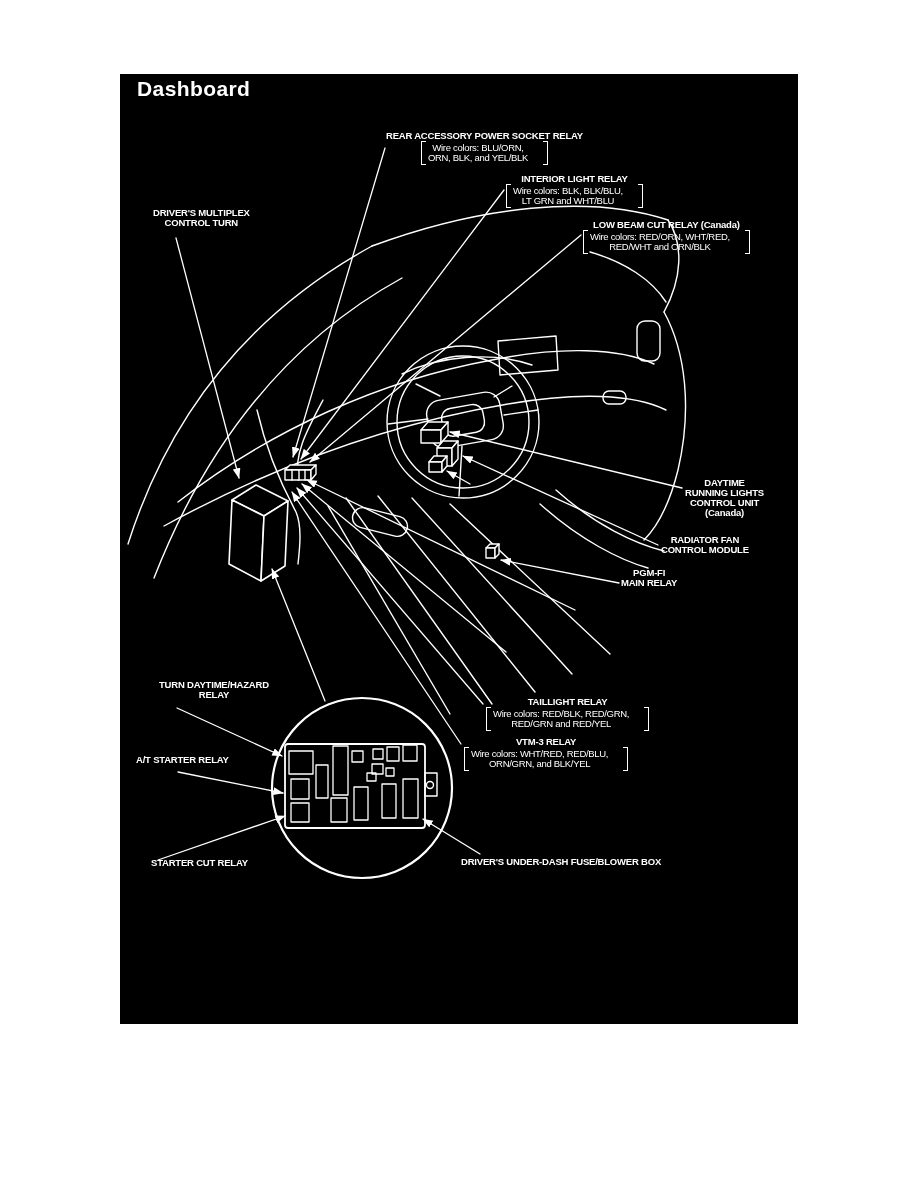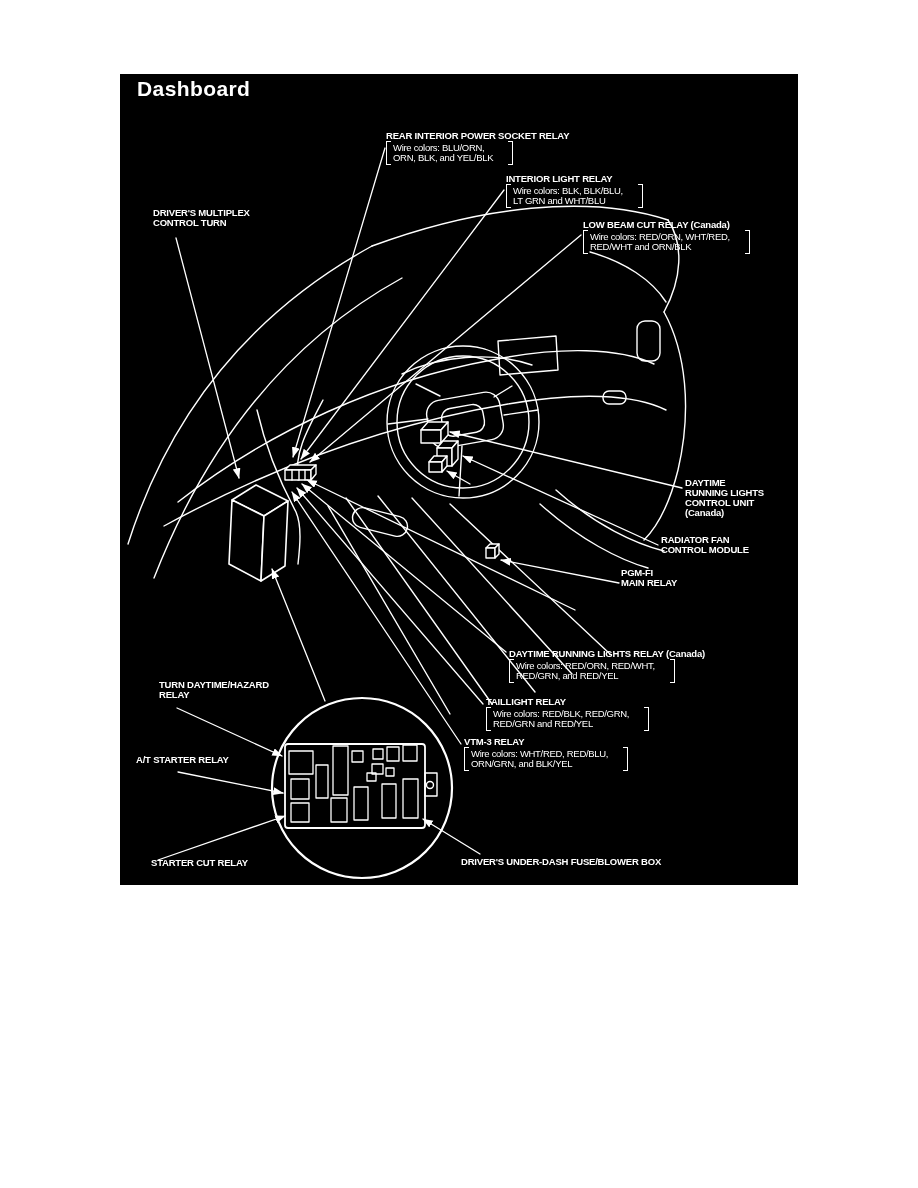--- a/index.html
+++ b/index.html
@@ -2,22 +2,22 @@
 <html><head>
 <meta charset="utf-8">
 <style>
   html,body{margin:0;padding:0;}
   body{
     width:918px;height:1188px;position:relative;
     background:#ffffff;
     font-family:"Liberation Sans","DejaVu Sans",sans-serif;
   }
   .panel{
-    position:absolute;left:120px;top:74px;width:678px;height:811px;
-    background:#000000;color:#ffffff;overflow:hidden;
+    position:absolute;left:120px;top:74px;width:678px;height:950px;
+    background:#000000;color:#ffffff;overflow:hidden;text-align:center;
   }
   .diagram-title{
     position:absolute;left:17px;top:3px;
     font-size:21px;font-weight:bold;letter-spacing:.4px;
   }
   svg.art{position:absolute;left:0;top:0;width:678px;height:811px;}
   svg.art *{vector-effect:non-scaling-stroke;}
   .callout{position:absolute;z-index:2;}
   .c-title{
     font-size:9.5px;font-weight:bold;line-height:10px;
@@ -160,21 +160,21 @@
       <path d="M58,698 L163,719" marker-end="url(#arr)"></path>
       <path d="M38,786 L165,742" marker-end="url(#arr)"></path>
       <path d="M360,780 L303,745" marker-end="url(#arr)"></path>
       <path d="M205,627 L152,495" marker-end="url(#arr)"></path>
     </g>
   </svg>
 
   <div class="diagram-title">Dashboard</div>
 
   <div class="callout" style="left:266px;top:57px">
-    <div class="c-title">REAR INTERIOR POWER SOCKET RELAY</div>
+    <div class="c-title">REAR ACCESSORY POWER SOCKET RELAY</div>
     <div class="wire">Wire colors: BLU/ORN,
 ORN, BLK, and YEL/BLK</div>
   </div>
 
   <div class="callout" style="left:386px;top:100px">
     <div class="c-title">INTERIOR LIGHT RELAY</div>
     <div class="wire">Wire colors: BLK, BLK/BLU,
 LT GRN and WHT/BLU</div>
   </div>
 
@@ -200,25 +200,20 @@
     <div class="c-title">RADIATOR FAN
 CONTROL MODULE</div>
   </div>
 
   <div class="callout" style="left:501px;top:494px">
     <div class="c-title">PGM-FI
 MAIN RELAY</div>
   </div>
 
 
-  <div class="callout" style="left:389px;top:575px">
-    <div class="c-title">DAYTIME RUNNING LIGHTS RELAY (Canada)</div>
-    <div class="wire">Wire colors: RED/ORN, RED/WHT,
-RED/GRN, and RED/YEL</div>
-  </div>
 
   <div class="callout" style="left:366px;top:623px">
     <div class="c-title">TAILLIGHT RELAY</div>
     <div class="wire">Wire colors: RED/BLK, RED/GRN,
 RED/GRN and RED/YEL</div>
   </div>
 
   <div class="callout" style="left:344px;top:663px">
     <div class="c-title">VTM-3 RELAY</div>
     <div class="wire">Wire colors: WHT/RED, RED/BLU,

